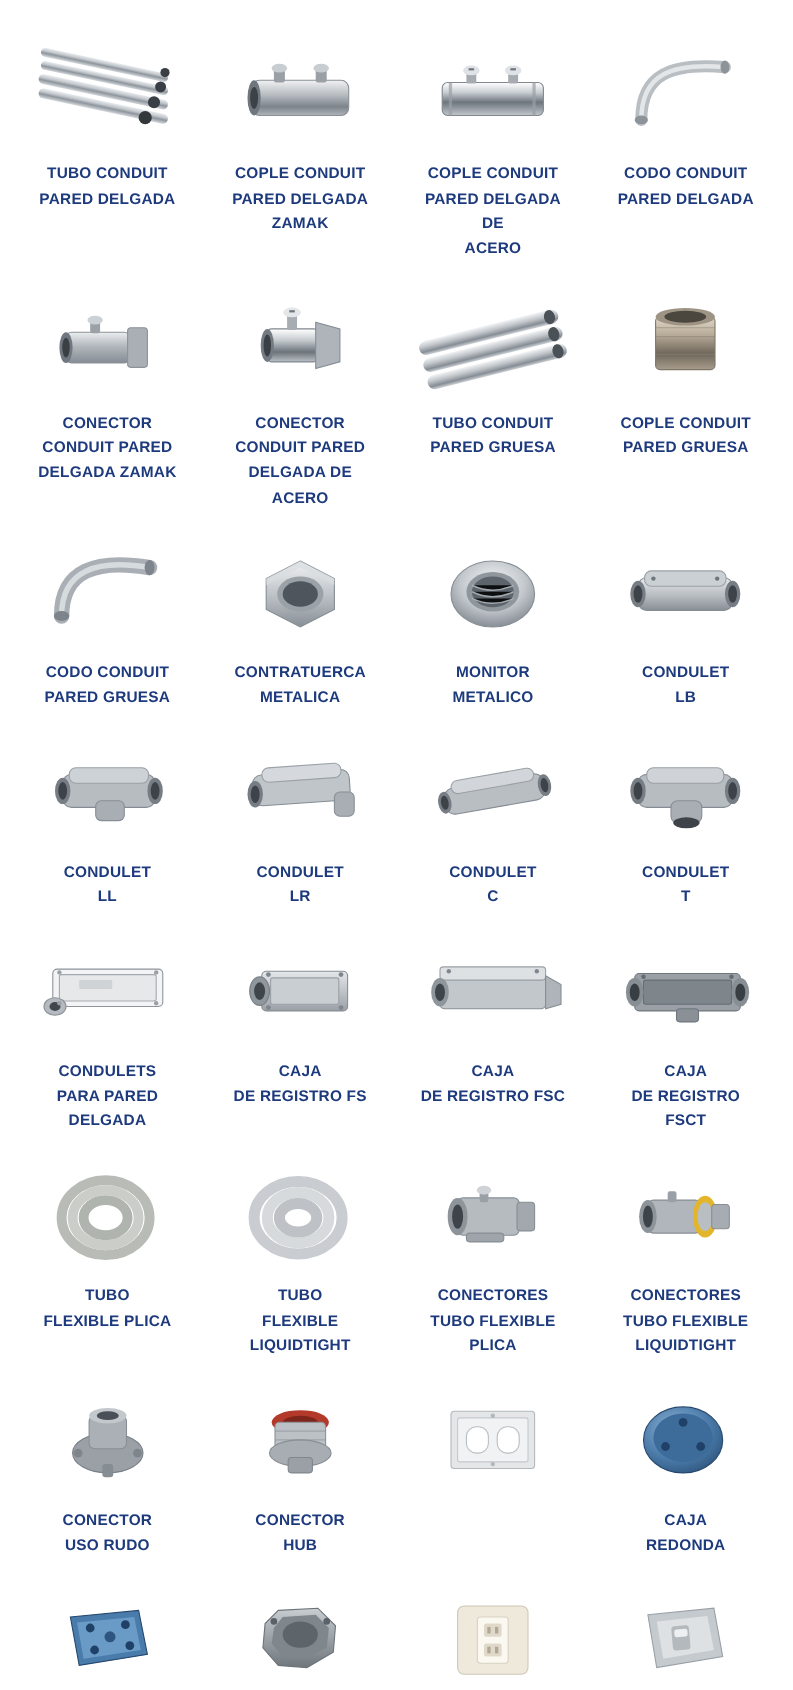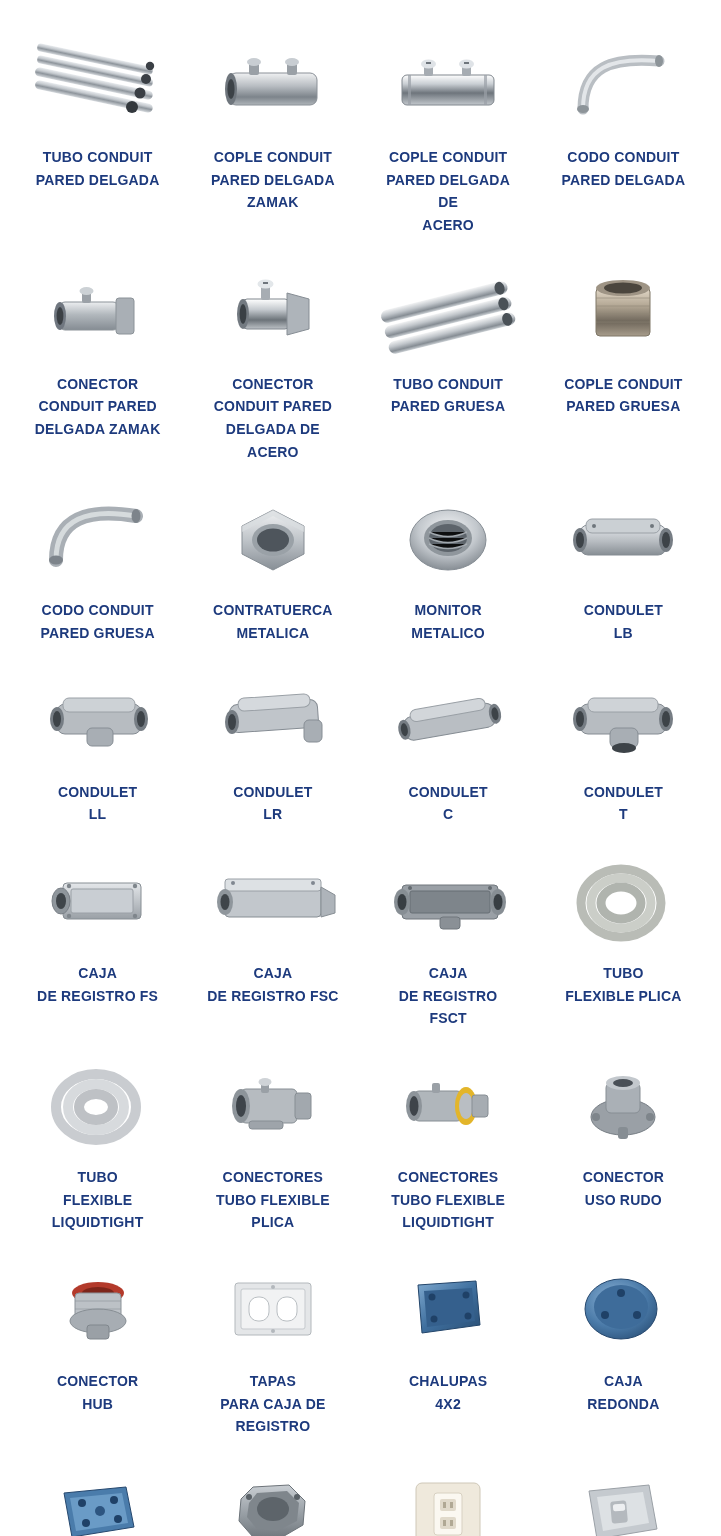--- a/index.html
+++ b/index.html
@@ -389,20 +389,38 @@
           <ellipse cx="22" cy="43" rx="4" ry="8" fill="#3d4348"></ellipse>
           <ellipse cx="108" cy="43" rx="7" ry="12" fill="#767d84"></ellipse>
           <ellipse cx="108" cy="43" rx="4" ry="8" fill="#3d4348"></ellipse>
           <ellipse cx="66" cy="72" rx="12" ry="5" fill="#3d4348"></ellipse>
         </svg>
       </div>
       <div class="caption">CONDULET
 T</div>
     </div>
 
+    <div class="cell">
+      <div class="thumb">
+        <svg width="140" height="90" viewBox="0 0 140 90">
+          <rect x="20" y="26" width="100" height="34" rx="4" fill="#f3f4f5" stroke="#8d9399"></rect>
+          <rect x="26" y="31" width="88" height="24" rx="2" fill="#e6e8ea" stroke="#a3a9ae"></rect>
+          <rect x="44" y="36" width="30" height="8" rx="1" fill="#cfd3d6"></rect>
+          <ellipse cx="22" cy="60" rx="10" ry="8" fill="#b4babf" stroke="#8d9399"></ellipse>
+          <ellipse cx="22" cy="60" rx="5" ry="4" fill="#40464b"></ellipse>
+          <circle cx="26" cy="29" r="2" fill="#9aa0a6"></circle>
+            <circle cx="114" cy="29" r="2" fill="#9aa0a6"></circle>
+          <circle cx="26" cy="57" r="2" fill="#9aa0a6"></circle>
+            <circle cx="114" cy="57" r="2" fill="#9aa0a6"></circle>
+        </svg>
+      </div>
+      <div class="caption">CONDULETS
+PARA PARED
+DELGADA</div>
+    </div>
 
     <div class="cell">
       <div class="thumb">
         <svg width="130" height="90" viewBox="0 0 130 90">
           <defs>
             <linearGradient id="fs1" x1="0" y1="0" x2="0" y2="1">
               <stop offset="0%" stop-color="#e4e7ea"></stop>
                 <stop offset="60%" stop-color="#b8bdc2"></stop>
               <stop offset="100%" stop-color="#9aa0a6"></stop>
             </linearGradient>
@@ -563,46 +581,22 @@
       <div class="thumb">
         <svg width="120" height="90" viewBox="0 0 120 90">
           <rect x="22" y="20" width="76" height="52" rx="3" fill="#e4e6e8" stroke="#b3b8bc"></rect>
           <rect x="28" y="26" width="64" height="40" rx="2" fill="#f1f2f3" stroke="#c5c9cd"></rect>
           <rect x="36" y="34" width="20" height="24" rx="9" fill="#ffffff" stroke="#b9bec2"></rect>
           <rect x="64" y="34" width="20" height="24" rx="9" fill="#ffffff" stroke="#b9bec2"></rect>
           <circle cx="60" cy="24" r="2" fill="#b3b8bc"></circle>
             <circle cx="60" cy="68" r="2" fill="#b3b8bc"></circle>
         </svg>
       </div>
-      <div class="caption">TAPAS
-PARA CAJA DE
-REGISTRO</div>
-    </div>
-
-    <div class="cell">
-      <div class="thumb">
-        <svg width="120" height="90" viewBox="0 0 120 90">
-          <defs>
-            <linearGradient id="bl1" x1="0" y1="0" x2="1" y2="1">
-              <stop offset="0%" stop-color="#7fa9cf"></stop>
-                <stop offset="50%" stop-color="#3f6f9e"></stop>
-              <stop offset="100%" stop-color="#2a4f75"></stop>
-            </linearGradient>
-          </defs>
-          <path d="M30 22 L88 18 L92 62 L34 70 Z" fill="url(#bl1)" stroke="#23456a"></path>
-          <path d="M36 28 L84 25 L87 58 L39 64 Z" fill="#35608d"></path>
-          <circle cx="44" cy="34" r="3.5" fill="#1f4167"></circle>
-          <circle cx="78" cy="32" r="3.5" fill="#1f4167"></circle>
-          <circle cx="46" cy="56" r="3.5" fill="#1f4167"></circle>
-          <circle cx="80" cy="53" r="3.5" fill="#1f4167"></circle>
-        </svg>
-      </div>
-      <div class="caption">CHALUPAS
-4X2</div>
-    </div>
+    </div>
+
 
     <div class="cell">
       <div class="thumb">
         <svg width="120" height="90" viewBox="0 0 120 90">
           <defs>
             <radialGradient id="bl2" cx="40%" cy="35%" r="75%">
               <stop offset="0%" stop-color="#8fb5d8"></stop>
                 <stop offset="60%" stop-color="#4a7aa8"></stop>
               <stop offset="100%" stop-color="#2b5179"></stop>
             </radialGradient>

